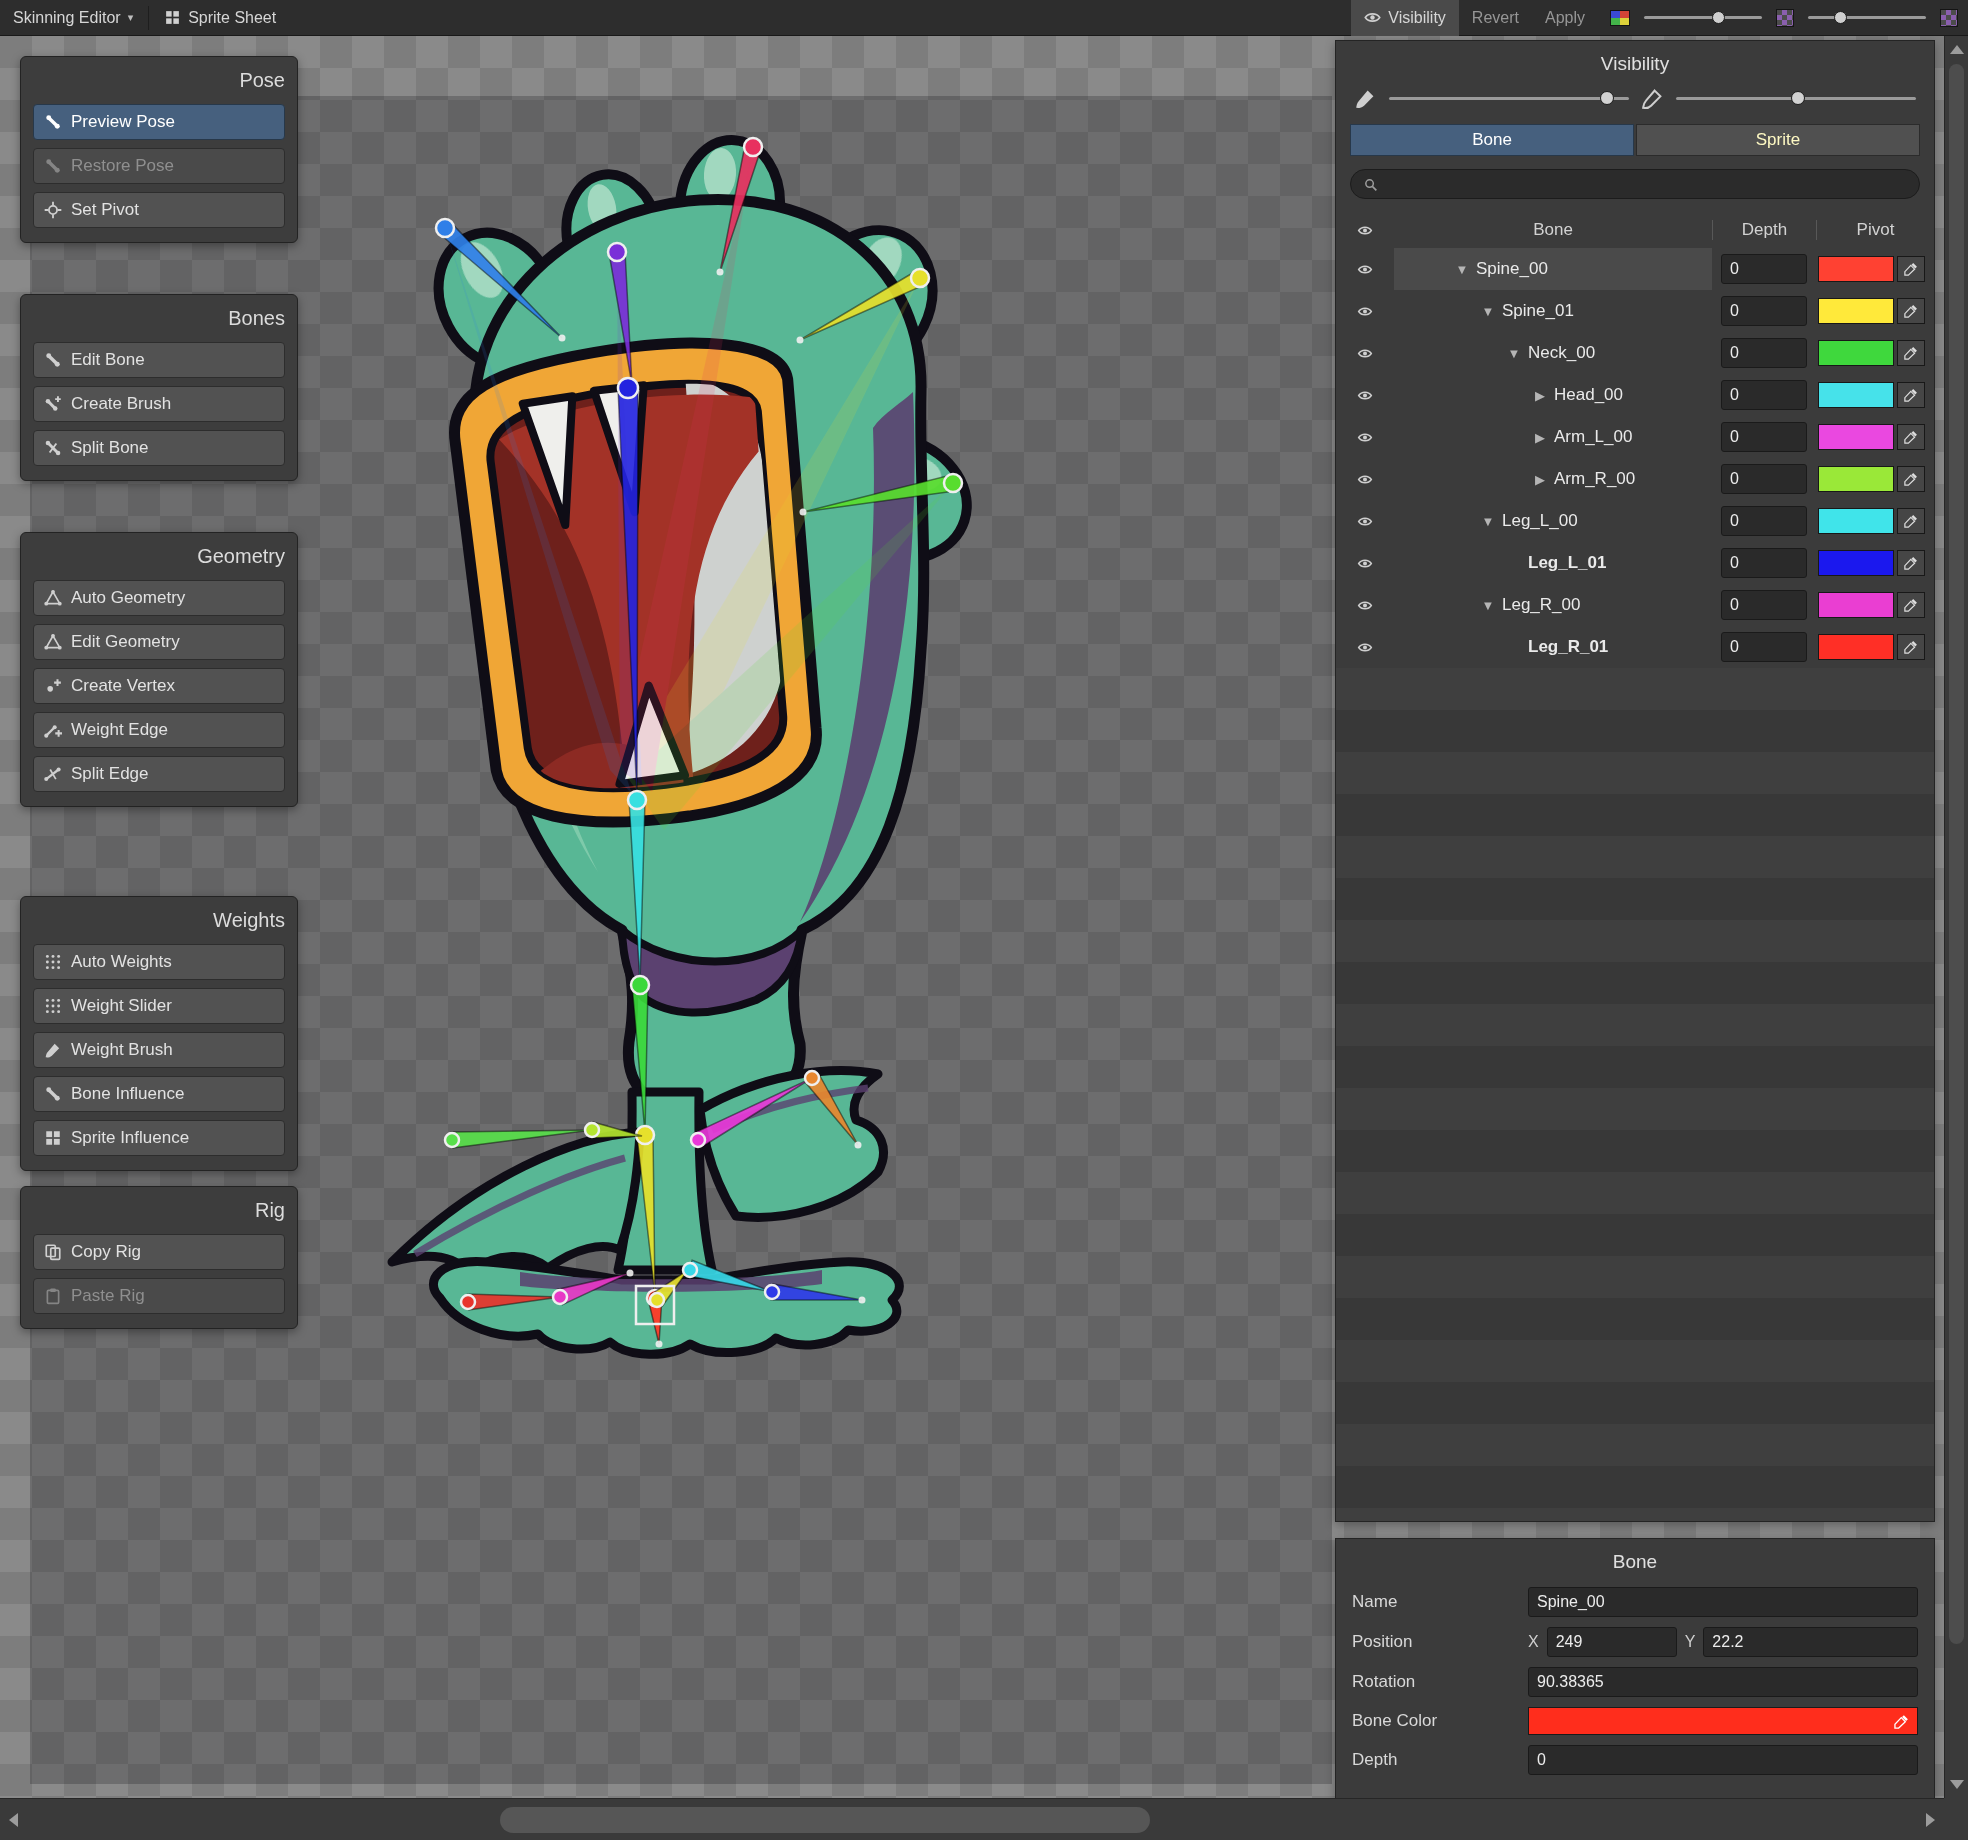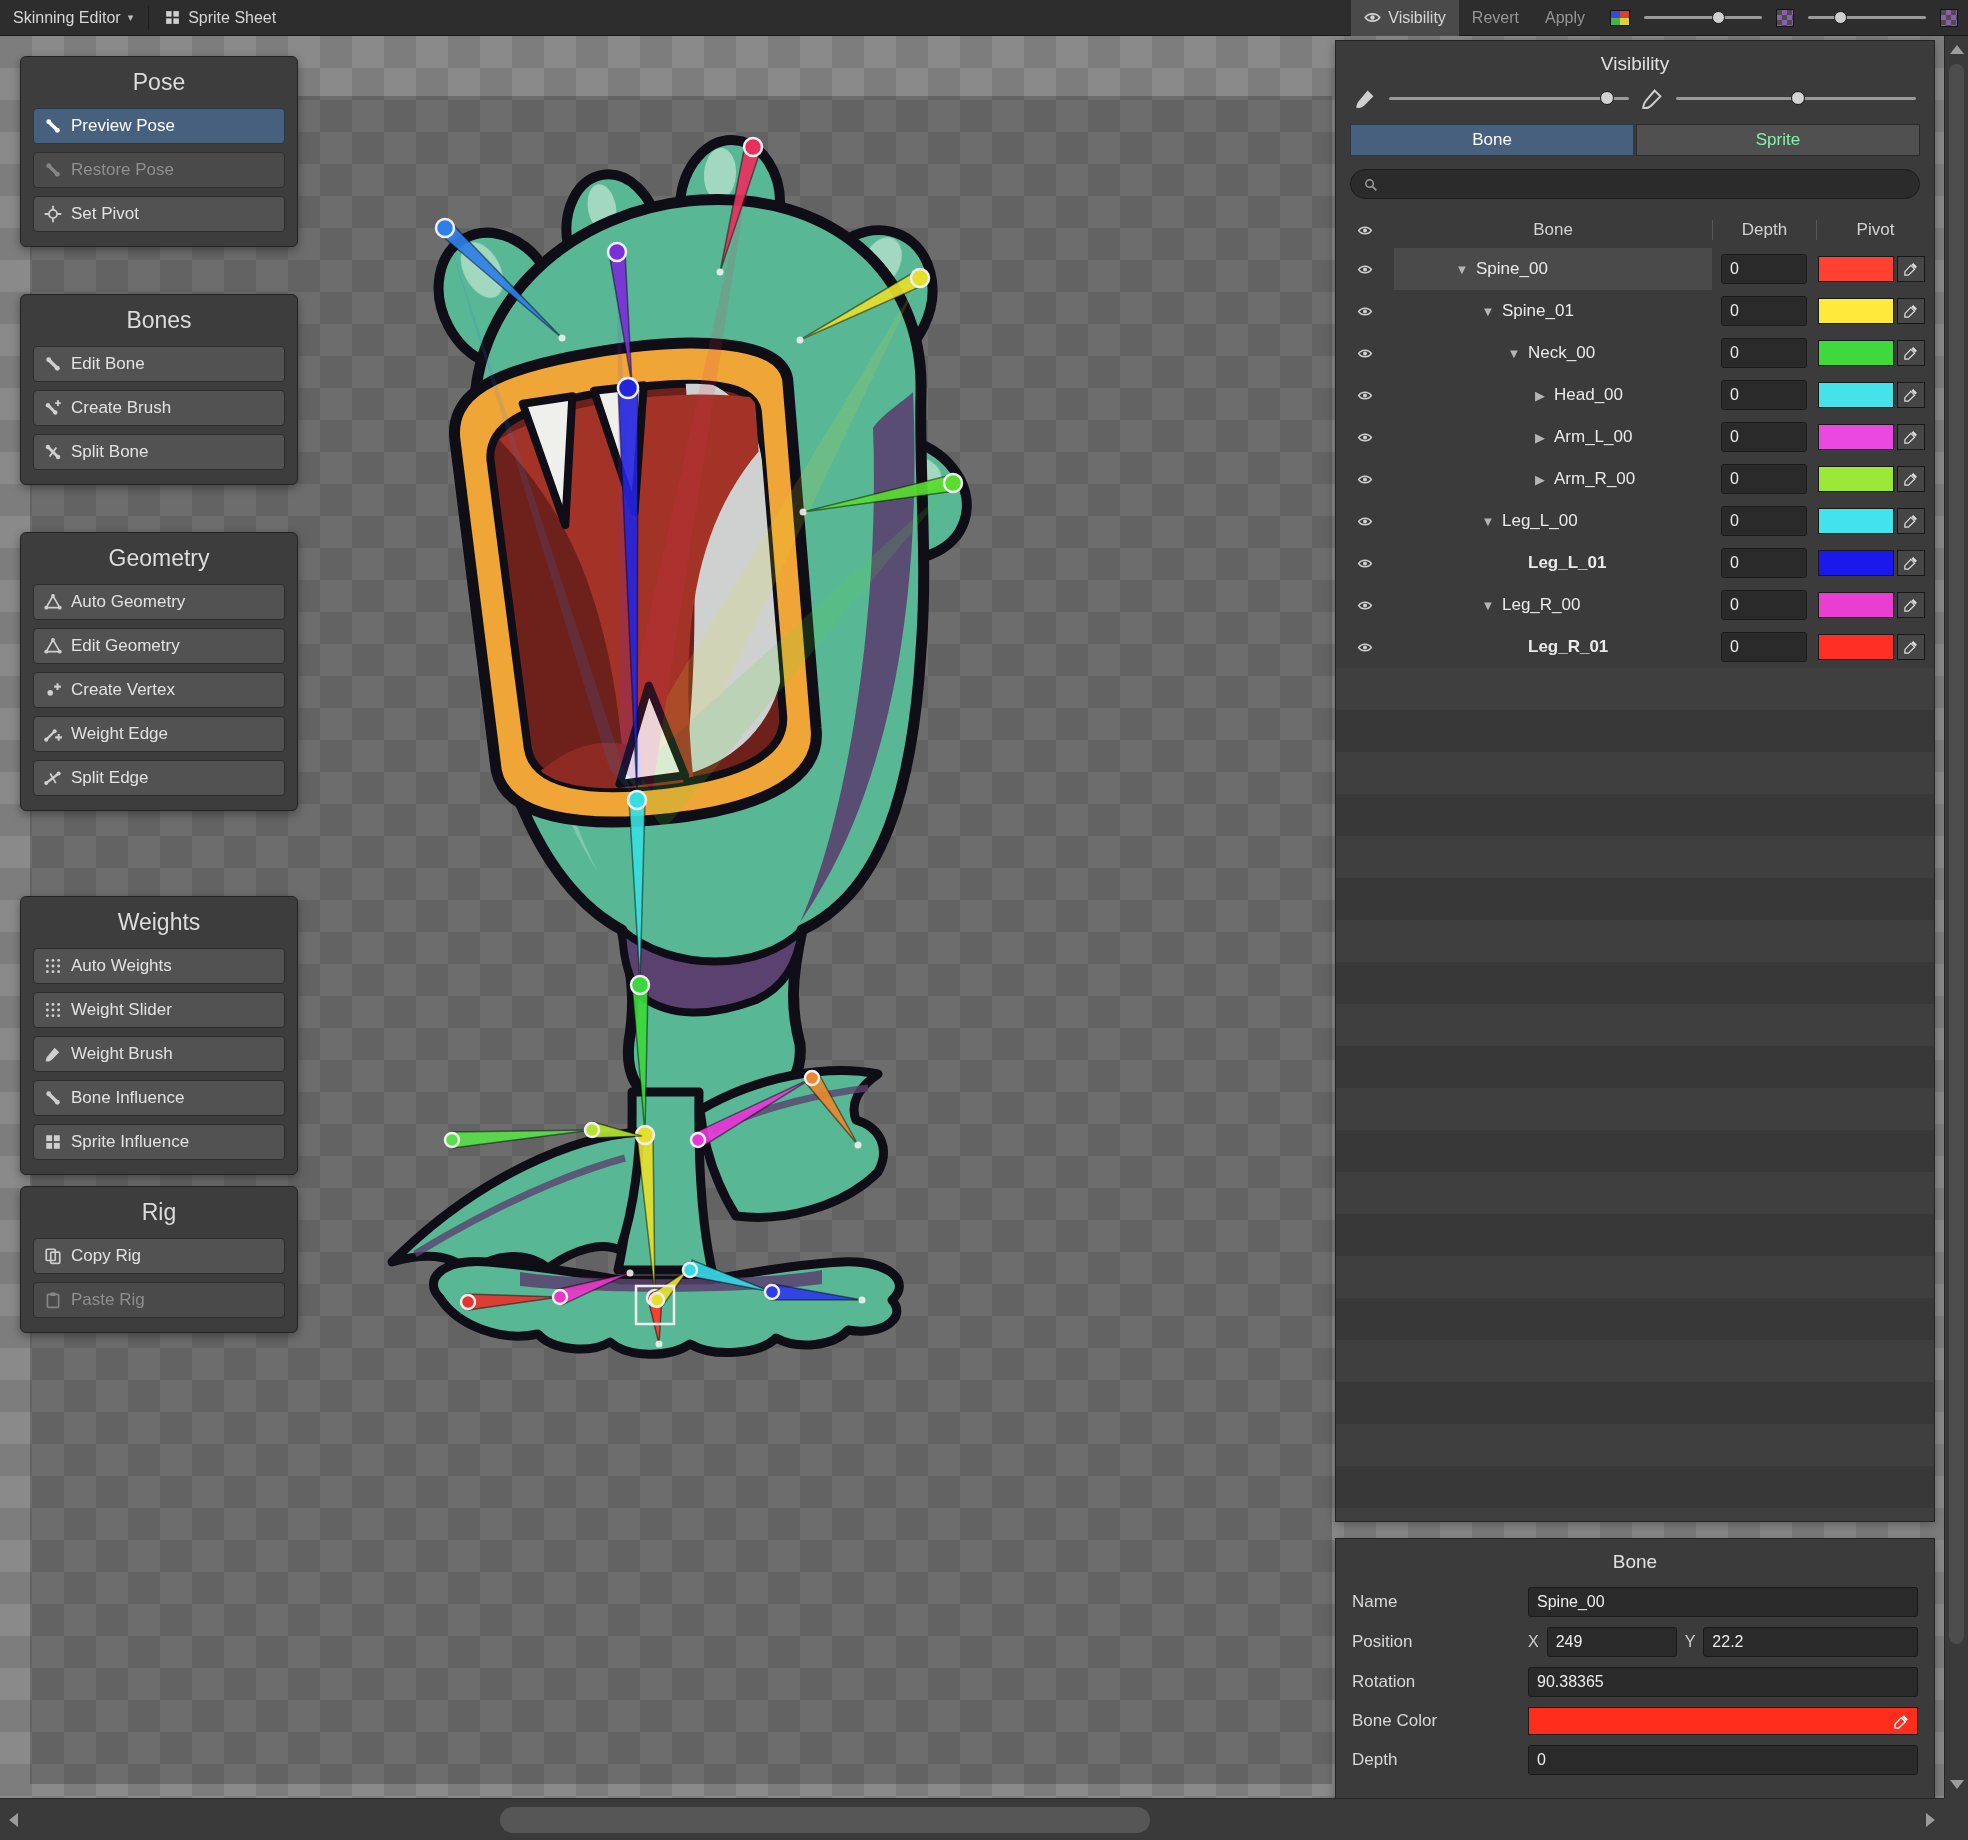--- a/index.html
+++ b/index.html
@@ -30,40 +30,40 @@
     background-image:
       linear-gradient(45deg,#8a8a8a 25%,transparent 25%,transparent 75%,#8a8a8a 75%),
       linear-gradient(45deg,#8a8a8a 25%,transparent 25%,transparent 75%,#8a8a8a 75%);
     background-size:64px 64px;background-position:0 0,32px 32px;}
   .sprite-bounds{position:absolute;left:30px;top:60px;width:1302px;height:1688px;background:rgba(8,8,12,.22);}
   .art{position:absolute;left:370px;top:94px;width:620px;height:1240px;z-index:2;}
 
   
   .lpanel{position:absolute;left:20px;width:278px;background:#3d3d3d;border:1px solid #232323;border-radius:6px;
     padding:10px 12px 6px;z-index:5;box-shadow:0 3px 10px rgba(0,0,0,.35);}
-  .lpanel h3{font-size:23px;font-weight:400;color:#dcdcdc;text-align:center;margin:2px 0 12px;}
+  .lpanel h3{font-size:20px;font-weight:400;color:#dcdcdc;text-align:right;margin:2px 0 12px;}
   .tool-btn{display:flex;align-items:center;gap:9px;height:36px;background:#525252;border:1px solid #2d2d2d;
     border-radius:4px;color:#e2e2e2;font-size:17px;padding:0 10px;margin-bottom:8px;cursor:default;white-space:nowrap;}
   .tool-btn.selected{background:#46607e;border-color:#27384a;color:#fff;}
   .tool-btn.disabled{color:#8f8f8f;background:#4a4a4a;}
   .tool-btn .ic{width:18px;height:18px;flex:none;color:#cfcfcf;}
   .tool-btn.selected .ic{color:#fff;}
   .tool-btn.disabled .ic{color:#858585;}
 
   
   .vpanel{position:absolute;left:1335px;top:40px;width:600px;height:1482px;background:#3b3b3b;
     border:1px solid #242424;z-index:5;display:flex;flex-direction:column;box-shadow:0 3px 10px rgba(0,0,0,.3);}
   .vpanel h2{font-size:19px;font-weight:400;color:#e0e0e0;text-align:center;margin:12px 0 12px;}
   .brush-row{display:flex;align-items:center;padding:0 18px;margin-bottom:14px;gap:12px;flex:none;}
   .brush-ic{width:23px;height:23px;color:#cfcfcf;flex:none;}
   .vslider{flex:1;position:relative;height:3px;background:#9a9a9a;border-radius:2px;}
   .vknob{position:absolute;top:-6px;width:14px;height:14px;border-radius:50%;background:#d2d2d2;border:1px solid #1c1c1c;}
   .vtabs{display:flex;padding:0 14px;gap:2px;margin-bottom:13px;flex:none;}
   .vtab{flex:1;height:32px;display:flex;align-items:center;justify-content:center;background:#505050;
-    border:1px solid #2b2b2b;color:#86efac;font-size:17px;cursor:default;}
+    border:1px solid #2b2b2b;color:#fef9c3;font-size:17px;cursor:default;}
   .vtab.active{background:#46607e;border-color:#27384a;color:#fff;}
   .vsearch{margin:0 14px 13px;height:30px;background:#2b2b2b;border:1px solid #1c1c1c;border-radius:15px;
     display:flex;align-items:center;padding:0 12px;gap:8px;flex:none;}
   .vsearch svg{width:15px;height:15px;color:#9c9c9c;flex:none;}
   .vsearch input{flex:1;background:none;border:none;outline:none;color:#e6e6e6;font-size:16px;font-family:inherit;}
   .vhead{display:flex;align-items:center;height:36px;color:#d2d2d2;font-size:17px;flex:none;}
   .h-bone{flex:1;text-align:center;}
   .h-depth{width:104px;text-align:center;border-left:1px solid #585858;flex:none;}
   .h-color{width:118px;text-align:center;border-left:1px solid #585858;flex:none;}
   .cell-eye{width:58px;display:flex;justify-content:center;flex:none;}

